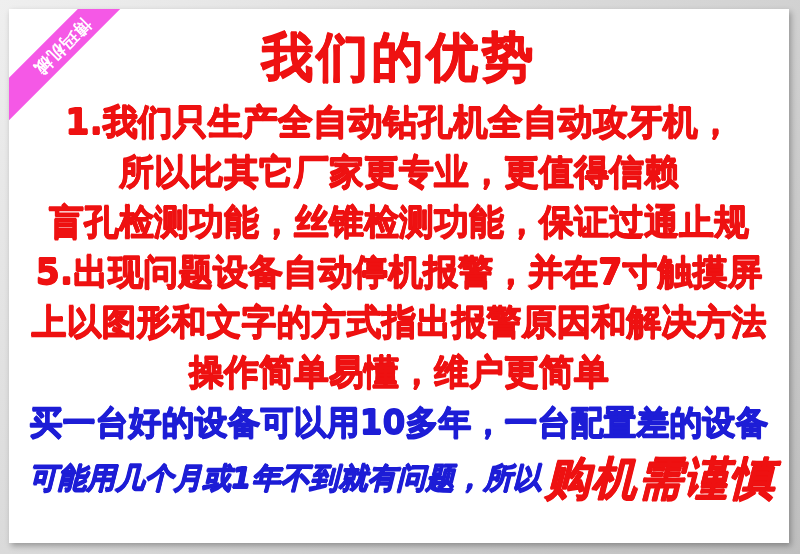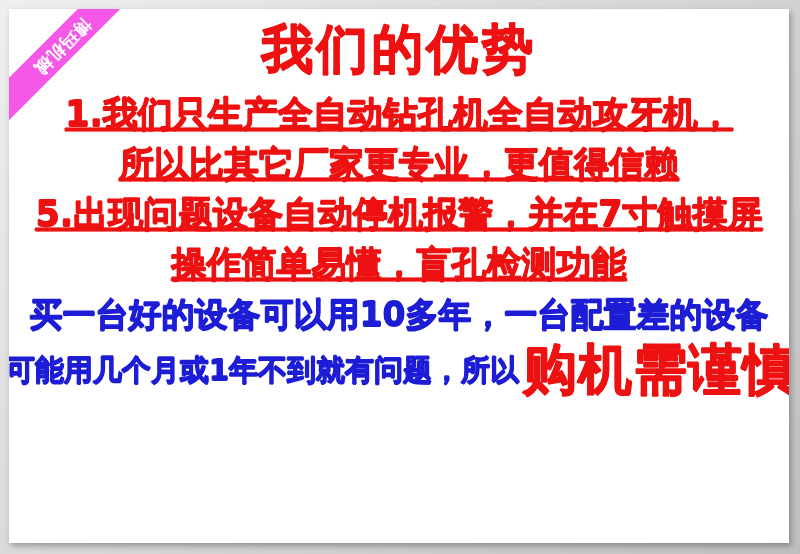--- a/index.html
+++ b/index.html
@@ -60,20 +60,21 @@
 
   
   #content {
     position: relative;
     z-index: 2;
     width: 100%;
     height: 100%;
     box-sizing: border-box;
     padding: 0;
     text-align: center;
+    margin-top: 8px;
   }
 
   .line {
     white-space: nowrap;
     line-height: 1;
   }
 
   .red   { color: #ee1111; }
   .blue  { color: #1d1dd6; text-align: right; }
 
@@ -95,47 +96,47 @@
     height: 66px;
   }
 
   .body-line {
     font-size: 35px;
     letter-spacing: 0px;
     height: 50px;
     display: flex;
     align-items: center;
     justify-content: center;
-    text-decoration: underline;
   }
 
   .body-line.ind {
     font-size: 35px;
   }
 
   .bottom-line {
     font-size: 33px;
     height: 50px;
     display: flex;
     align-items: center;
     justify-content: center;
   }
 
   .bottom-line-last {
     height: 62px;
     display: flex;
     align-items: center;
     justify-content: center;
     padding-left: 6px;
+    font-style: italic;
   }
   .bottom-line-last .small {
     font-size: 29px;
   }
   .bottom-line-last .big {
-    font-size: 54px;
+    font-size: 45px;
     letter-spacing: 1px;
     margin-left: 4px;
   }
 </style>
 </head>
 <body>
 
 <div id="poster">
   <div id="card">
 
@@ -145,25 +146,27 @@
 
     <div id="content">
 
       <div id="title" class="line red thick">我们的优势</div>
 
       <div class="body-line line red thick">1.我们只生产全自动钻孔机全自动攻牙机，</div>
 
       <div class="body-line ind line red thick">所以比其它厂家更专业，更值得信赖</div>
 
 
+      <div class="body-line ind line red thick">盲孔检测功能，丝锥检测功能，保证过通止规</div>
 
       <div class="body-line line red thick">5.出现问题设备自动停机报警，并在7寸触摸屏</div>
 
+      <div class="body-line ind line red thick">上以图形和文字的方式指出报警原因和解决方法</div>
 
-      <div class="body-line ind line red thick">操作简单易懂，盲孔检测功能</div>
+      <div class="body-line ind line red thick">操作简单易懂，维户更简单</div>
 
       <div class="bottom-line line blue thick">买一台好的设备可以用10多年，一台配置差的设备</div>
 
       <div class="bottom-line-last line">
         <span class="small blue thick">可能用几个月或1年不到就有问题，所以</span>
         <span class="big red thick">购机需谨慎</span>
       </div>
 
     </div>
   </div>

